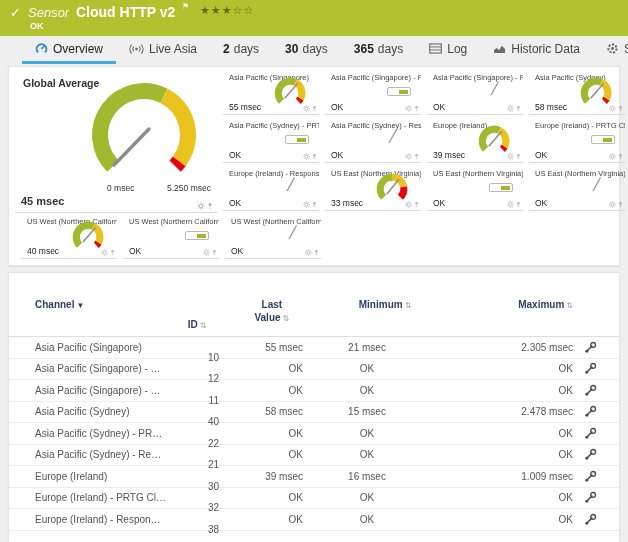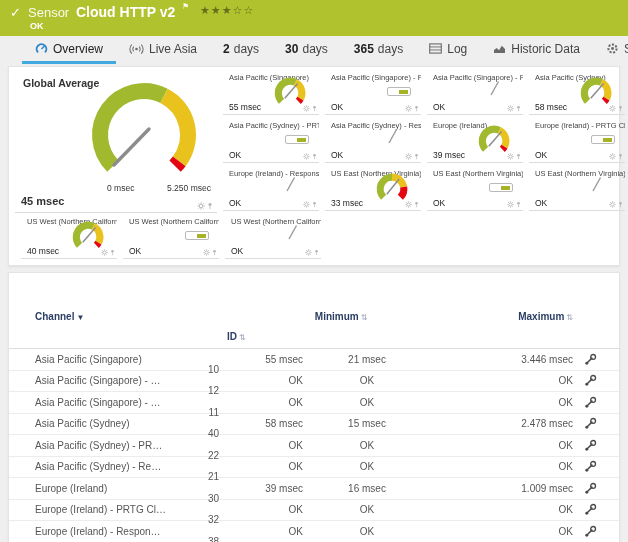--- a/index.html
+++ b/index.html
@@ -1,21 +1,21 @@
 <!DOCTYPE html>
 <html><head>
 <meta charset="utf-8">
 <style>
   * { margin:0; padding:0; box-sizing:border-box; }
   html,body { width:628px; height:542px; overflow:hidden; background:#efefef;
     font-family:"Liberation Sans","DejaVu Sans",sans-serif; }
   
   .hdr { position:absolute; left:0; top:0; width:628px; height:36px; background:#b0c22e; color:#fff; }
   .hdr .check { position:absolute; left:10px; top:5px; font-size:13px; font-weight:bold; }
-  .hdr .sensor { position:absolute; left:28px; top:5px; font-size:13px; color:rgba(255,255,255,.92); }
+  .hdr .sensor { position:absolute; left:28px; top:5px; font-style:italic; font-size:13px; color:rgba(255,255,255,.92); }
   .hdr .title { position:absolute; left:76px; top:4px; font-size:14px; font-weight:bold; }
   .hdr .flag { position:absolute; left:182px; top:2px; font-size:8px; color:rgba(255,255,255,.9); }
   .hdr .stars { position:absolute; left:200px; top:4px; font-size:11px; color:#66701c; letter-spacing:1px; }
   .hdr .status { position:absolute; left:30px; top:21px; font-size:9px; font-weight:bold; color:#fff; }
   
   .tabs { position:absolute; left:0; top:36px; width:628px; height:28px; display:flex; align-items:stretch; padding-left:22px; }
   .tab { display:flex; align-items:center; padding:0 13px; font-size:12px; color:#444; cursor:pointer; border-bottom:3px solid transparent; white-space:nowrap; }
   .tab.active { border-bottom-color:#41a9e0; color:#222; }
   .tab svg { margin-right:5px; }
   .tab .num { font-weight:bold; color:#222; margin-right:4px; }
@@ -39,21 +39,21 @@
   .c-gauge { position:absolute; right:8px; top:2px; }
   .c-tg { position:absolute; right:10px; top:16px; width:24px; height:9px; border:1px solid #b9b9b9; border-radius:2px; background:#fff; }
   .c-tg .on { position:absolute; right:2px; top:1.5px; width:9px; height:4.5px; background:#a5b324; }
   .c-nd { position:absolute; right:20px; top:8px; }
   .c-foot { position:absolute; left:0; bottom:0; width:100%; height:13px; border-bottom:1px solid #dcdcdc; }
   .c-val { position:absolute; left:6px; bottom:2px; font-size:8.5px; color:#222; }
   .c-ico { position:absolute; right:2px; bottom:2px; color:#b3b3b3; display:flex; gap:2px; align-items:flex-end; }
   .c-ico svg { display:block; }
   
   .trow, .thead { display:flex; align-items:flex-start; padding-left:26px; padding-right:12px; }
-  .thead { padding-top:38px; padding-bottom:6px; border-bottom:1px solid #ddd; font-size:10px; font-weight:bold; color:#2b3e63;gap:34px; }
+  .thead { padding-top:26px; padding-bottom:6px; border-bottom:1px solid #ddd; font-size:10px; font-weight:bold; color:#2b3e63;gap:34px; }
   .trow { height:21.5px; align-items:center; font-size:10px; color:#555; border-bottom:1px solid #ececec; }
   .col-ch { width:150px; text-align:left; }
   .col-id { width:34px; text-align:right;margin-top:20px; }
   .col-lv { width:84px; text-align:right; }
   .col-min { width:128px; text-align:center; }
   .col-max { width:142px; text-align:right; }
   .col-ic { flex:1; display:flex; justify-content:center; color:#4a4a4a; }
   .thead .col-lv { text-align:center; }
   .thead .lvwrap { display:inline-block; width:42px; text-align:center; line-height:1.25; }
   .sort { font-size:8px; color:#9aa2b5; margin-left:2px; font-weight:normal; }
@@ -461,31 +461,32 @@
           </svg>
         </span>
       </div>
   </div>
 </div>
 
 <div class="panel" id="tpanel">
   <div class="thead">
     <span class="col-ch"><span>Channel</span><span class="caret">▼</span></span>
     <span class="col-id"><span>ID</span><span class="sort">⇅</span></span>
+    <span class="col-lv"><span class="lvwrap"><span>Last Value</span><span class="sort">⇅</span></span></span>
     <span class="col-min"><span>Minimum</span><span class="sort">⇅</span></span>
     <span class="col-max"><span>Maximum</span><span class="sort">⇅</span></span>
     <span class="col-ic"></span>
   </div>
 
   <div class="trow">
     <span class="col-ch">Asia Pacific (Singapore)</span>
     <span class="col-id">10</span>
     <span class="col-lv">55 msec</span>
     <span class="col-min">21 msec</span>
-    <span class="col-max">3.446 msec</span>
+    <span class="col-max">2.305 msec</span>
     <span class="col-ic">
         <svg width="13" height="13" viewBox="0 0 14 14">
           <use href="#i-wrench"></use>
         </svg>
       </span>
   </div>
   <div class="trow">
     <span class="col-ch">Asia Pacific (Singapore) - …</span>
     <span class="col-id">12</span>
     <span class="col-lv">OK</span>

